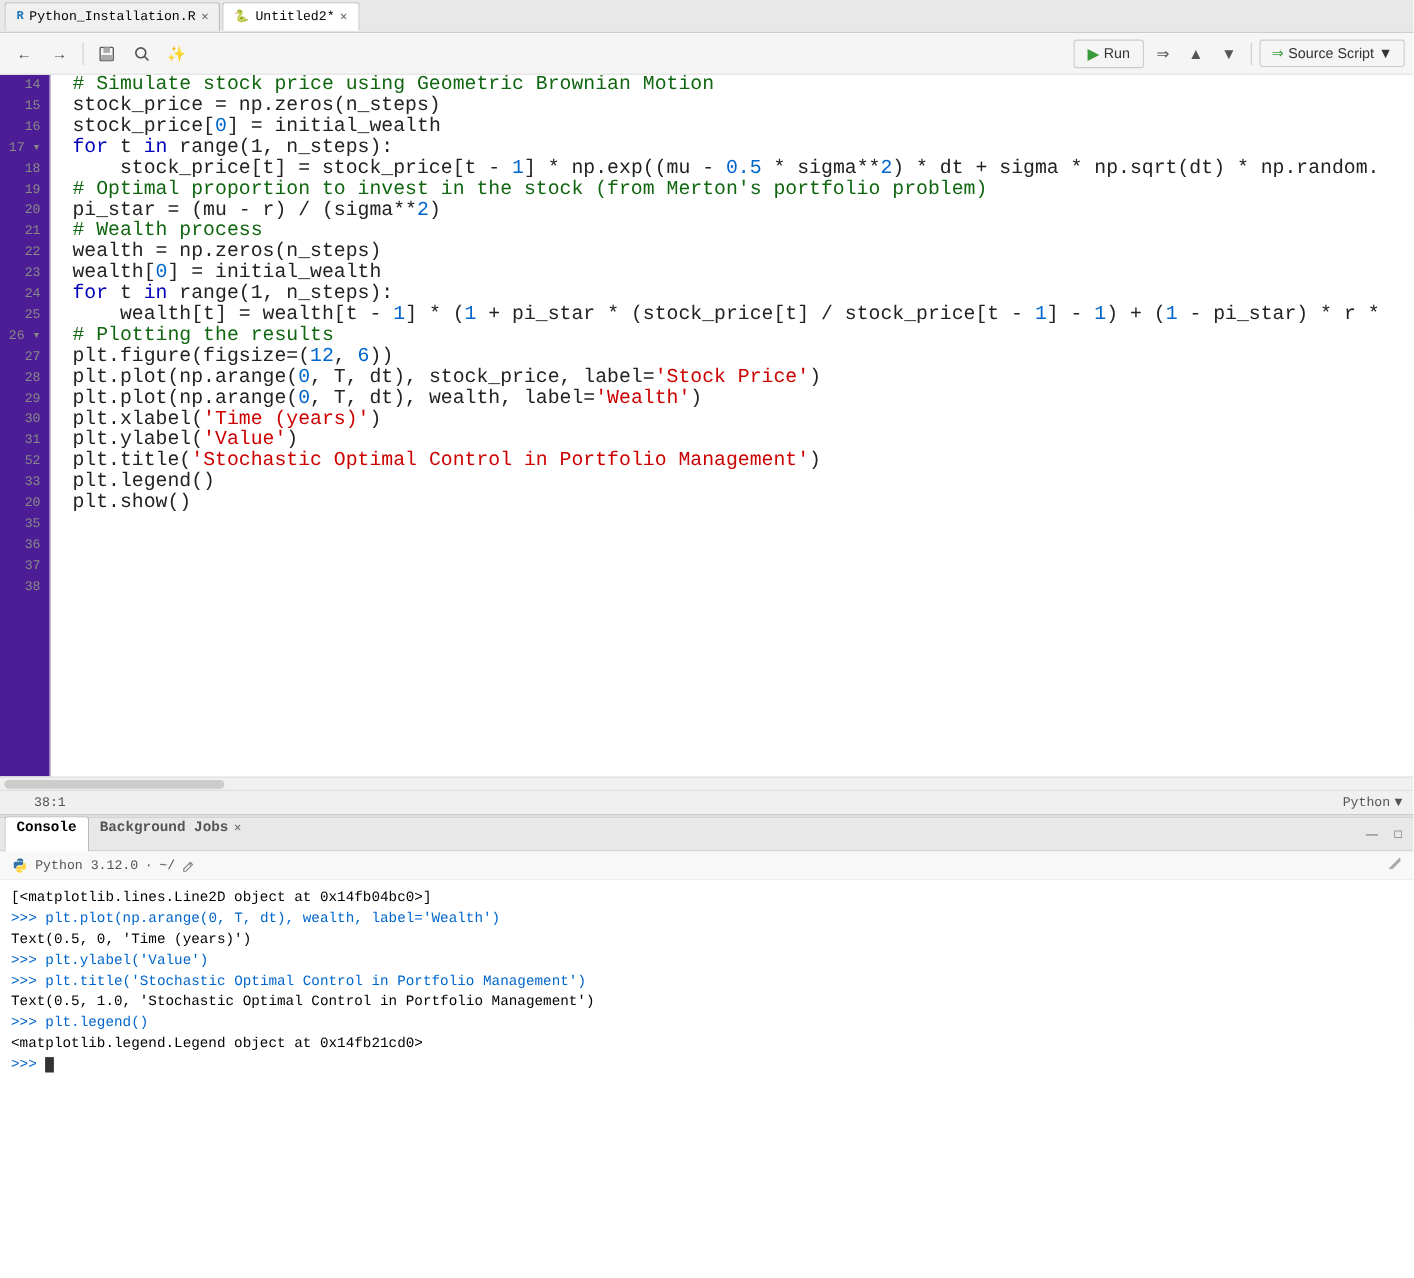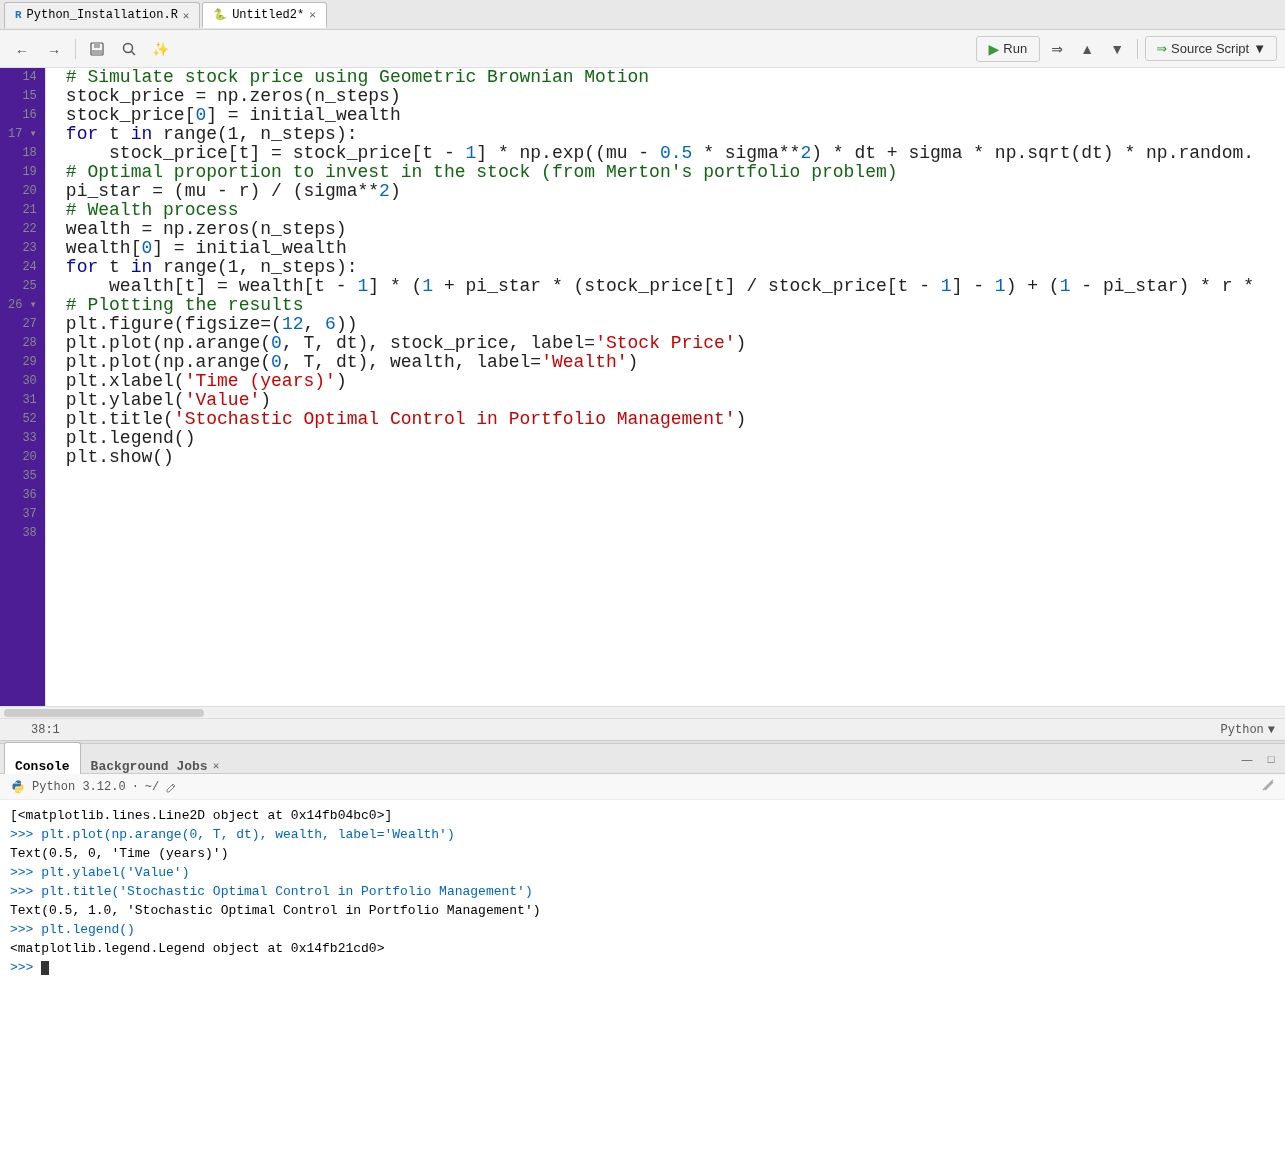--- a/index.html
+++ b/index.html
@@ -223,21 +223,21 @@
       display: flex;
       align-items: center;
       background: #e8e8e8;
       border-bottom: 1px solid #ccc;
       height: 30px;
       padding: 0 4px;
       flex-shrink: 0;
     }
     .console-tab {
       display: flex;
-      align-items: flex-start;
+      align-items: flex-end;
       padding: 16px 10px;
       font-size: 13px;
       cursor: pointer;
       gap: 5px;
       height: 26px;
       border-radius: 3px 3px 0 0;
       font-weight: bold;
     }
     .console-tab.active {
       background: #ffffff;

